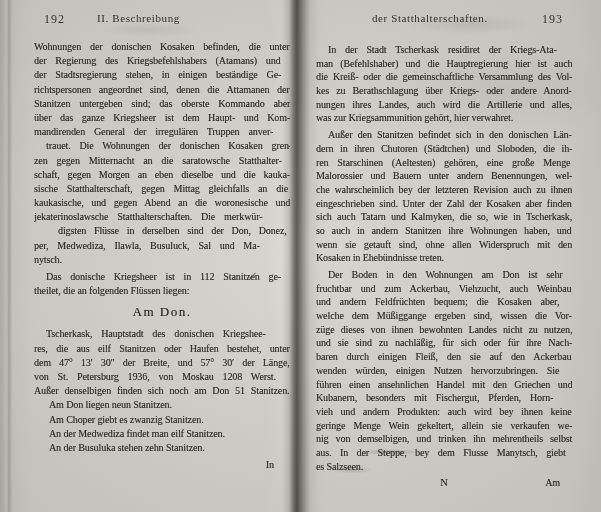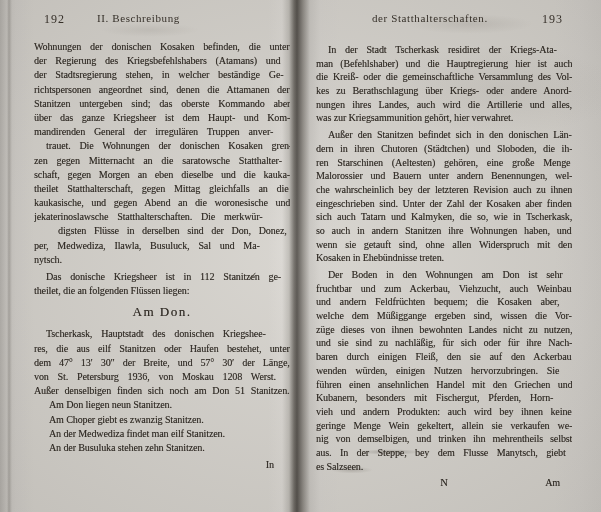--- a/index.html
+++ b/index.html
@@ -66,29 +66,29 @@
 <div class="scan">
 
   <div class="page page-left">
     <div class="runhead">
       <span class="num">192</span>
       <span class="title">II. Beschreibung</span>
     </div>
     <div class="body">
         <div class="ln just" style="word-spacing: 6.5px;"><span>Wohnungen der donischen Kosaken befinden, die unter</span></div>
         <div class="ln just" style="word-spacing: 6.5px;"><span>der Regierung des Kriegsbefehlshabers (Atamans) und</span></div>
-        <div class="ln just" style="word-spacing: 6.5px;"><span>der Stadtsregierung stehen, in welcher beständige Ge-</span></div>
+        <div class="ln just" style="word-spacing: 6.5px;"><span>der Stadtsregierung stehen, in einigen beständige Ge-</span></div>
         <div class="ln just" style="word-spacing: 5.33333px;"><span>richtspersonen angeordnet sind, denen die Attamanen der</span></div>
         <div class="ln just" style="word-spacing: 6.5px;"><span>Stanitzen untergeben sind; das oberste Kommando aber</span></div>
         <div class="ln just" style="word-spacing: 6.25px;"><span>über das ganze Kriegsheer ist dem Haupt- und Kom-</span></div>
         <div class="ln just" style="word-spacing: 6.5px;"><span>mandirenden General der irregulären Truppen anver-</span></div>
         <div class="ln just" style="word-spacing: 6.5px; margin-left: 12px;"><span>trauet.  Die Wohnungen der donischen Kosaken gren-</span></div>
         <div class="ln just" style="word-spacing: 6.5px;"><span>zen gegen Mitternacht an die saratowsche Statthalter-</span></div>
         <div class="ln just" style="word-spacing: 5.5px;"><span>schaft, gegen Morgen an eben dieselbe und die kauka-</span></div>
-        <div class="ln just" style="word-spacing: 6.5px;"><span>theilet Statthalterschaft, gegen Mittag gleichfalls an die</span></div>
+        <div class="ln just" style="word-spacing: 6.5px;"><span>sische Statthalterschaft, gegen Mittag gleichfalls an die</span></div>
         <div class="ln just" style="word-spacing: 5.28571px;"><span>kaukasische, und gegen Abend an die woronesische und</span></div>
         <div class="ln just" style="word-spacing: 6.5px;"><span>jekaterinoslawsche Statthalterschaften.  Die merkwür-</span></div>
         <div class="ln just" style="word-spacing: 5.375px; margin-left: 24px;"><span>digsten Flüsse in derselben sind der Don, Donez, Cho-</span></div>
         <div class="ln just" style="word-spacing: 6.5px;"><span>per, Medwediza, Ilawla, Busuluck, Sal und Ma-</span></div>
         <div class="ln"><span>nytsch.</span></div>
         <div class="ln just indent" style="word-spacing: 6.5px;"><span>Das donische Kriegsheer ist in 112 Stanitzen ge-</span></div>
         <div class="ln"><span>theilet, die an folgenden Flüssen liegen:</span></div>
         <div class="ln heading"><span>Am Don.</span></div>
         <div class="ln just indent" style="word-spacing: 6.5px;"><span>Tscherkask, Hauptstadt des donischen Kriegshee-</span></div>
         <div class="ln just" style="word-spacing: 6px;"><span>res, die aus eilf Stanitzen oder Haufen bestehet, unter</span></div>

